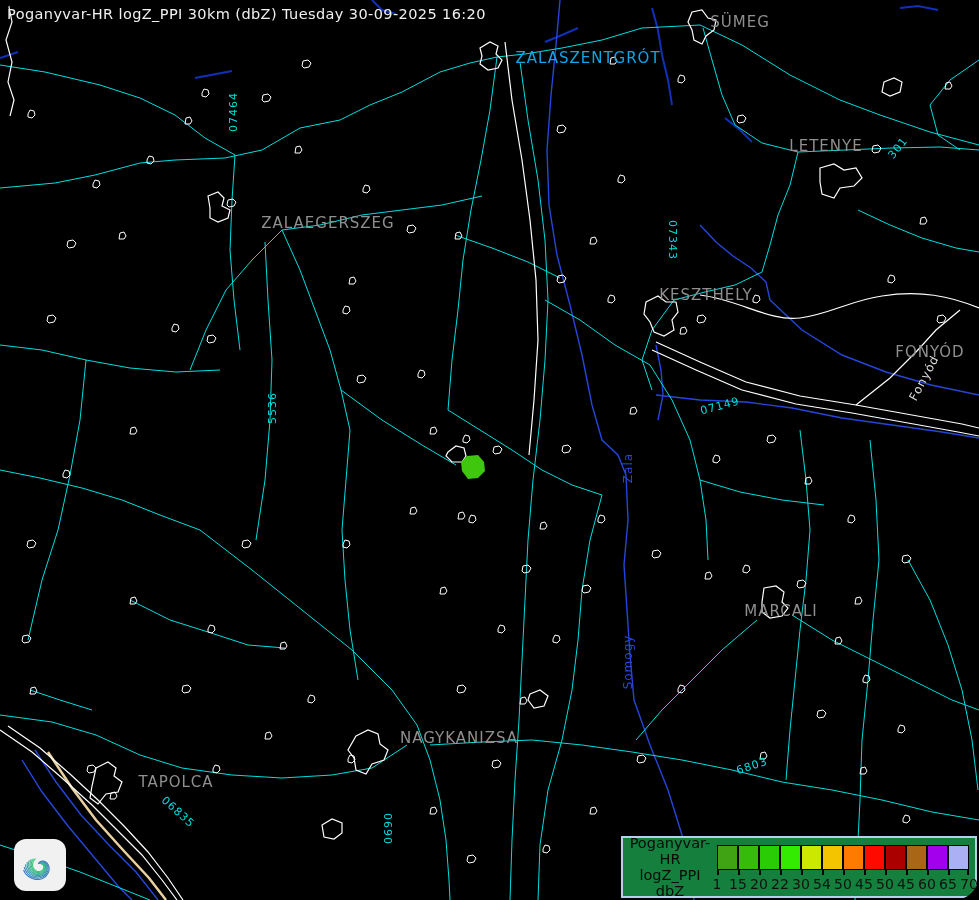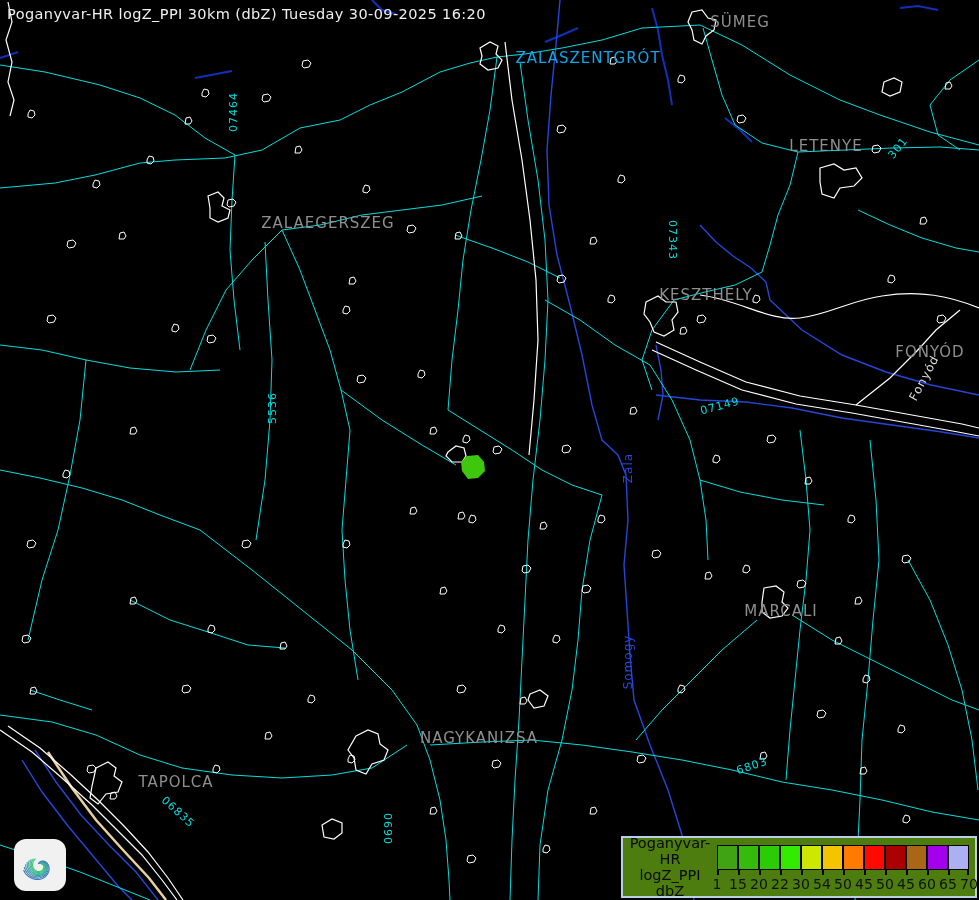--- a/index.html
+++ b/index.html
@@ -1,25 +1,25 @@
 <!DOCTYPE html>
 <html><head>
 <meta charset="utf-8">
 <style>
   html,body{margin:0;padding:0;background:#000;}
   #stage{position:relative;width:979px;height:900px;background:#000;overflow:hidden;
-         font-family:"DejaVu Sans","Liberation Sans",sans-serif;}
+         font-family:"DejaVu Sans","Liberation Sans",sans-serif;border-radius:25px;}
   #map-svg{position:absolute;left:0;top:0;}
   .title{position:absolute;left:7px;top:6px;font-size:14.5px;color:#f0f0f0;letter-spacing:.4px;white-space:nowrap;z-index:5;}
   .city-label{position:absolute;transform:translate(-50%,-50%);color:#8f8f8f;font-size:15px;
               letter-spacing:1px;white-space:nowrap;z-index:4;}
   .road-label{position:absolute;font-size:11px;white-space:nowrap;z-index:4;letter-spacing:1px;}
   .river-label{position:absolute;font-size:12px;white-space:nowrap;z-index:4;letter-spacing:1px;}
   .rail-label{position:absolute;font-size:12px;color:#d8d8d8;white-space:nowrap;z-index:4;letter-spacing:1px;}
-  .legend{position:absolute;left:621px;top:836px;width:356px;height:62px;background:#4d7c0f;
+  .legend{position:absolute;left:621px;top:836px;width:356px;height:62px;background:#15803d;
           border:2px solid #b9cfe9;box-sizing:border-box;z-index:10;display:flex;align-items:center;}
   .legend-text{width:94px;text-align:center;color:#0a0a0a;font-size:14.5px;line-height:16px;}
   .legend-bar-wrap{position:relative;width:252px;height:100%;}
   .legend-cells{position:absolute;left:0;top:7px;width:252px;height:25px;display:flex;border:1px solid #000;box-sizing:border-box;}
   .legend-cell{flex:1;border-right:2px solid #000;}
   .legend-cell:last-child{border-right:none;}
   .legend-tick{position:absolute;top:32px;width:2px;height:5px;background:#000;}
   .legend-num{position:absolute;top:38px;width:0;color:#111;font-size:14px;display:flex;justify-content:center;}
   .legend-num span{white-space:nowrap;}
   #logo{position:absolute;left:14px;top:839px;width:52px;height:52px;background:#f1f1f1;
@@ -210,21 +210,21 @@
   <div class="title">Poganyvar-HR logZ_PPI 30km (dbZ) Tuesday 30-09-2025 16:20</div>
 
   <div id="label-layer">
       <div class="city-label" style="left: 588px; top: 58px; transform: translate(-50%, -50%); color: #0ea5e9;">ZALASZENTGRÓT</div>
       <div class="city-label" style="left: 740px; top: 22px; transform: translate(-50%, -50%); color: rgb(143, 143, 143);">SÜMEG</div>
       <div class="city-label" style="left: 826px; top: 146px; transform: translate(-50%, -50%); color: rgb(143, 143, 143);">LETENYE</div>
       <div class="city-label" style="left: 328px; top: 223px; transform: translate(-50%, -50%); color: rgb(143, 143, 143);">ZALAEGERSZEG</div>
       <div class="city-label" style="left: 706px; top: 295px; transform: translate(-50%, -50%); color: rgb(143, 143, 143);">KESZTHELY</div>
       <div class="city-label" style="left: 930px; top: 352px; transform: translate(-50%, -50%); color: rgb(143, 143, 143);">FONYÓD</div>
       <div class="city-label" style="left: 781px; top: 611px; transform: translate(-50%, -50%); color: rgb(143, 143, 143);">MARCALI</div>
-      <div class="city-label" style="left: 459px; top: 738px; transform: translate(-50%, -50%); color: rgb(143, 143, 143); margin-left: 20px;">NAGYKANIZSA</div>
+      <div class="city-label" style="left: 459px; top: 738px; transform: translate(-50%, -50%); color: rgb(143, 143, 143);">NAGYKANIZSA</div>
       <div class="city-label" style="left: 176px; top: 782px; transform: translate(-50%, -50%); color: rgb(143, 143, 143);">TAPOLCA</div>
       <div class="road-label" style="left: 233px; top: 112px; transform: translate(-50%, -50%) rotate(-90deg); color: rgb(0, 222, 222);">07464</div>
       <div class="road-label" style="left: 672px; top: 240px; transform: translate(-50%, -50%) rotate(90deg); color: rgb(0, 222, 222);">07343</div>
       <div class="road-label" style="left: 272px; top: 408px; transform: translate(-50%, -50%) rotate(-90deg); color: rgb(0, 222, 222);">5536</div>
       <div class="road-label" style="left: 720px; top: 406px; transform: translate(-50%, -50%) rotate(-15deg); color: rgb(0, 222, 222);">07149</div>
       <div class="road-label" style="left: 178px; top: 812px; transform: translate(-50%, -50%) rotate(42deg); color: rgb(0, 222, 222);">06835</div>
       <div class="road-label" style="left: 752px; top: 766px; transform: translate(-50%, -50%) rotate(-18deg); color: rgb(0, 222, 222);">6803</div>
       <div class="road-label" style="left: 388px; top: 828px; transform: translate(-50%, -50%) rotate(-90deg); color: rgb(0, 222, 222);">0690</div>
       <div class="road-label" style="left: 898px; top: 148px; transform: translate(-50%, -50%) rotate(-52deg); color: rgb(0, 222, 222);">301</div>
       <div class="river-label" style="left: 628px; top: 468px; transform: translate(-50%, -50%) rotate(-90deg); color: rgb(37, 70, 216);">Zala</div>

